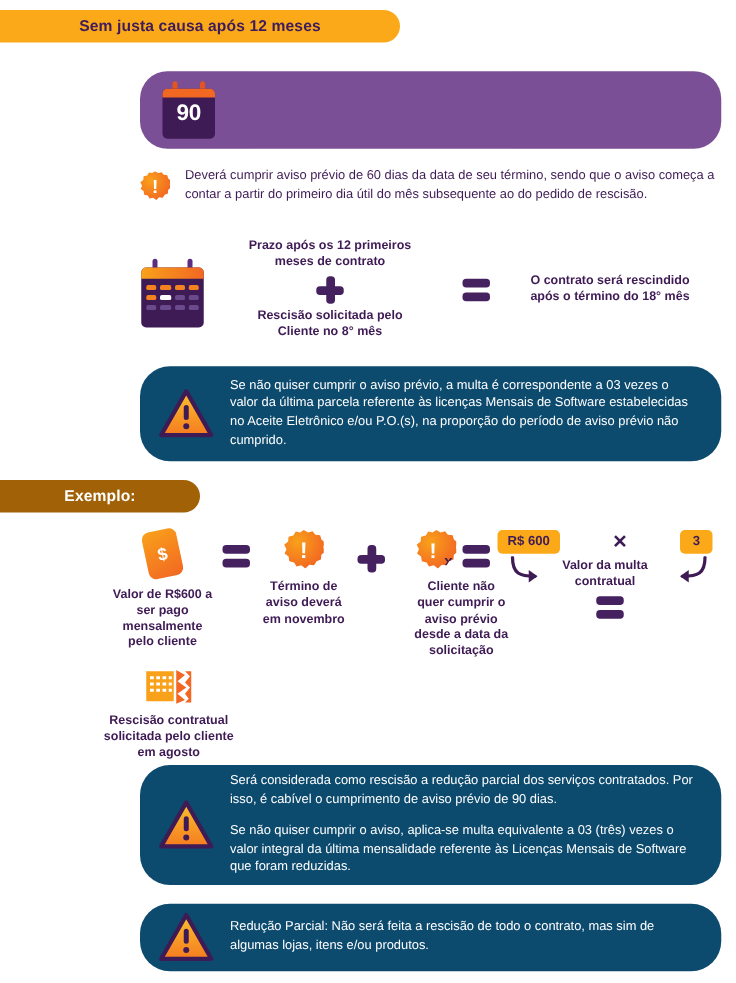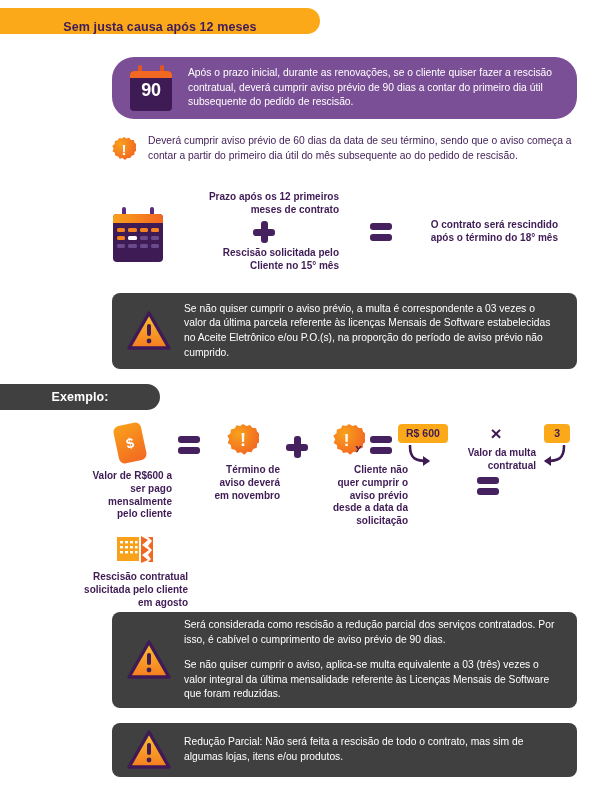--- a/index.html
+++ b/index.html
@@ -12,41 +12,41 @@
   .page { position: relative; width: 589px; height: 786px; background: #fff; }
 
   
   .banner {
     position: absolute; left: 0;
     height: 26px;
     display: flex; align-items: center; justify-content: center;
     border-top-right-radius: 14px; border-bottom-right-radius: 14px;
     font-weight: bold; font-size: 12.5px; letter-spacing: .1px;
   }
-  .banner-orange { background: #FBA919; color: #3E1B5B; align-items: flex-end; }
-  .banner-teal   { background: #404040; color: #ffffff; }
+  .banner-orange { background: #FBA919; color: #3E1B5B; }
+  .banner-teal   { background: #a16207; color: #ffffff; }
 
   
   .card-purple {
     position: absolute;
     background: #7B4F96;
     border-radius: 22px;
     display: flex; align-items: center;
     padding: 10px 16px 10px 14px;
     gap: 12px;
   }
   .card-purple .txt {
     color: #ffffff; font-size: 10.3px; line-height: 1.42;
   }
 
   
   .card-red {
     position: absolute;
-    background: #404040;
-    border-radius: 8px;
+    background: #0c4a6e;
+    border-radius: 24px;
     display: flex; align-items: center;
     padding: 10px 22px 10px 14px;
     gap: 12px;
   }
   .card-red .txt { color: #ffffff; font-size: 10.3px; line-height: 1.42; }
   .card-red .txt p + p { margin-top: 11px; }
 
   
   .cal90 { position: relative; width: 50px; height: 46px; flex: none; }
   .cal90 .body {
@@ -111,21 +111,21 @@
   
   .eq-equals { display: flex; flex-direction: column; gap: 4px; }
   .eq-equals span { display: block; width: 22px; height: 7px; background: #46215F; border-radius: 3px; }
   .eq-plus { position: relative; width: 22px; height: 22px; }
   .eq-plus span { position: absolute; background: #46215F; border-radius: 3px; }
   .eq-plus .h { left: 0; top: 7.5px; width: 22px; height: 7px; }
   .eq-plus .v { top: 0; left: 7.5px; width: 7px; height: 22px; }
   .eq-times { color: #3F1B55; font-size: 19px; font-weight: bold; line-height: 1; }
 
   .abs { position: absolute; }
-  .lbl-purple { color: #3F1B55; font-weight: bold; font-size: 10px; line-height: 1.28; text-align: right; }
+  .lbl-purple { color: #3F1B55; font-weight: bold; font-size: 10px; line-height: 1.28; text-align: center; }
   .pill {
     background: #FBA919; color: #3F1B55; font-weight: bold; font-size: 10.5px;
     border-radius: 4px; padding: 3px 8px; display: inline-block; white-space: nowrap;
   }
 
   
   .money { position: relative; width: 28px; height: 38px; flex:none;
     transform: rotate(-12deg); }
   .money .rect {
     position:absolute; inset:0; background: linear-gradient(160deg,#F9A11B,#F26722);
@@ -147,21 +147,20 @@
   </div>
 
   <div class="card-purple" style="left:112px; top:57px; width:465px; height:62px;">
     <div class="cal90">
       <div class="ring l"></div>
         <div class="ring r"></div>
       <div class="body"></div>
         <div class="bar"></div>
       <div class="num">90</div>
     </div>
-    <div class="txt">Após o prazo inicial, durante as renovações, se o cliente quiser fazer a rescisão contratual, deverá cumprir aviso prévio de 90 dias a contar do primeiro dia útil subsequente do pedido de rescisão.</div>
   </div>
 
   <div class="abs" style="left:112px; top:134px; width:470px; display:flex; gap:12px; align-items:flex-start;">
     <div class="burst" style="width:24px;height:24px;margin-top:3px;">
       <span class="bang">!</span>
     </div>
     <div style="color:#3F1B55; font-size:10.3px; line-height:1.45; width:430px;">Deverá cumprir aviso prévio de 60 dias da data de seu término, sendo que o aviso começa a contar a partir do primeiro dia útil do mês subsequente ao do pedido de rescisão.</div>
   </div>
 
   <div class="abs" style="left:108px; top:192px; width:475px; height:80px; display:flex; align-items:center;">
@@ -186,21 +185,21 @@
           <div class="c"></div>
       </div>
     </div>
 
     <div style="width:160px; margin-left:16px; display:flex; flex-direction:column; align-items:center; gap:4px;">
       <div class="lbl-purple" style="width:150px;">Prazo após os 12 primeiros meses de contrato</div>
       <div class="eq-plus">
           <span class="h"></span>
           <span class="v"></span>
         </div>
-      <div class="lbl-purple" style="width:150px;">Rescisão solicitada pelo Cliente no 15° mês</div>
+      <div class="lbl-purple" style="width:150px;">Rescisão solicitada pelo Cliente no 8° mês</div>
     </div>
 
     <div class="eq-equals" style="margin:0 26px;">
       <span></span>
         <span></span>
     </div>
 
     <div class="lbl-purple" style="width:140px;">O contrato será rescindido após o término do 18° mês</div>
   </div>
 

